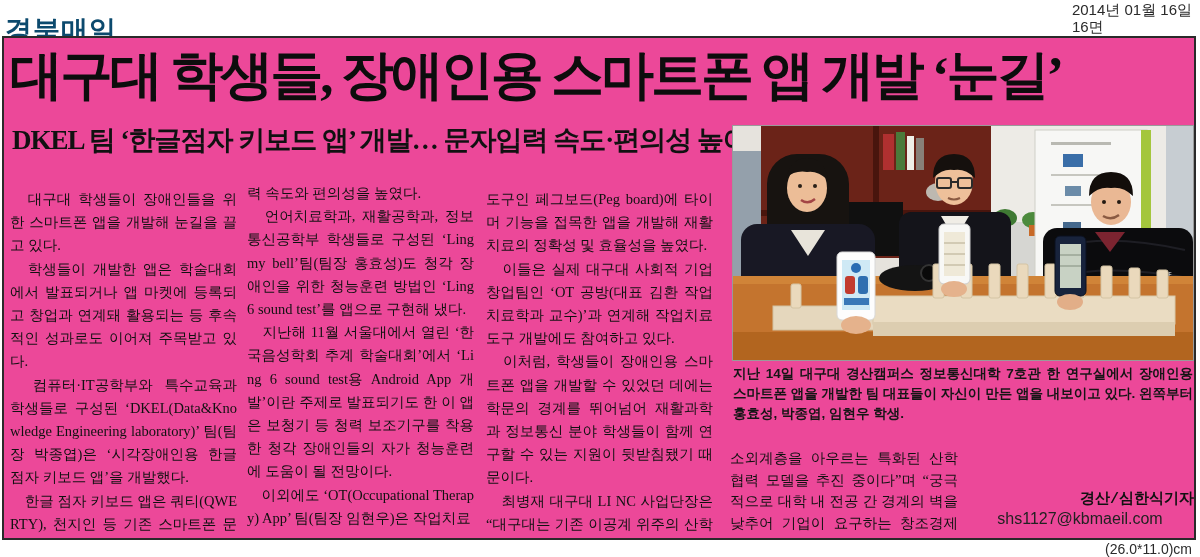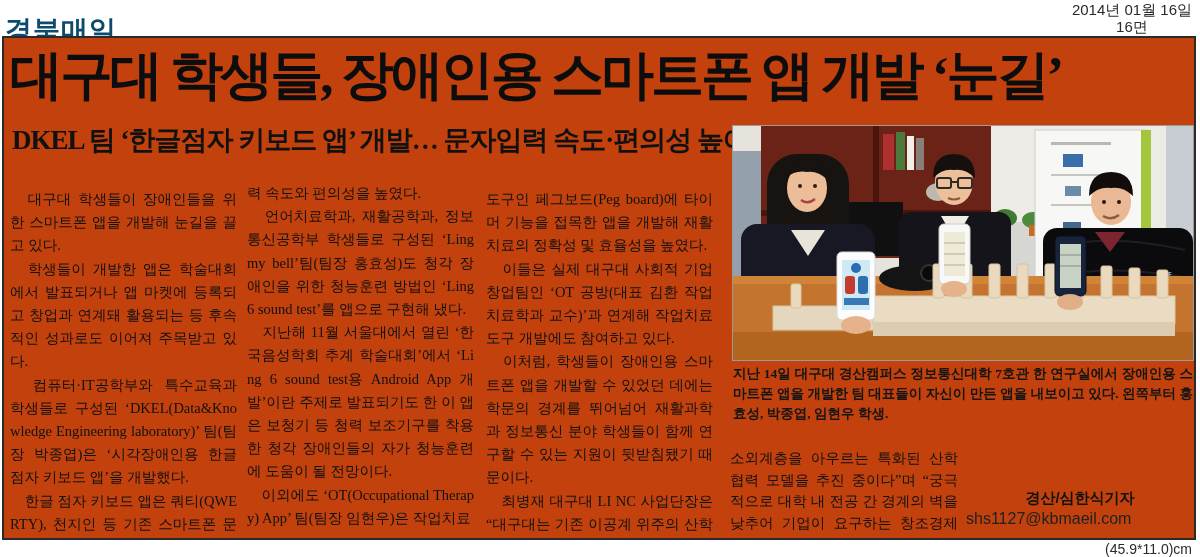--- a/index.html
+++ b/index.html
@@ -1,46 +1,46 @@
 <!DOCTYPE html>
 <html><head>
 <meta charset="utf-8">
 <style>
   html,body{margin:0;padding:0;background:#ffffff;}
   .page{position:relative;width:1200px;height:557px;background:#ffffff;overflow:hidden;
         font-family:"Liberation Sans",sans-serif;color:#1a1a1a;}
   .paper-name{position:absolute;left:5px;top:0px;font-size:27px;font-weight:800;
               letter-spacing:1px;color:#0c4a6e;margin-top:12px;}
-  .date-block{position:absolute;right:8px;top:1px;text-align:center;font-size:15px;
+  .date-block{position:absolute;right:8px;top:1px;text-align:left;font-size:15px;
               line-height:17px;color:#2a2a2a;}
   .article-box{position:absolute;left:2px;top:36px;width:1194px;height:504px;
-               border:2px solid #2a2a2a;box-sizing:border-box;background:#c2410c;}
+               border:2px solid #2a2a2a;box-sizing:border-box;background:#ec4899;}
   .headline{position:absolute;left:6px;top:2px;width:1184px;margin:0;
             font-family:"Liberation Serif",serif;font-weight:900;font-size:53px;
             letter-spacing:-3px;color:#0d0d0d;white-space:nowrap;}
   .subheadline{position:absolute;left:8px;top:84px;width:900px;margin:0;
                font-family:"Liberation Serif",serif;font-weight:700;font-size:27px;
                letter-spacing:-1px;color:#111;white-space:nowrap;}
   .body-col{position:absolute;font-family:"Liberation Serif",serif;font-size:14.5px;
             line-height:23.2px;text-align:justify;color:#111;white-space:pre-wrap;
             overflow:hidden;word-break:break-all;}
   .col-a{left:6px;top:150px;width:227px;height:350px;}
   .col-b{left:243px;top:144px;width:227px;height:350px;}
   .col-c{left:482px;top:150px;width:227px;height:350px;font-family:Liberation Serif, serif;}
   .col-d{left:726px;top:410px;width:228px;height:90px;line-height:21.5px;}
   .col-e{left:962px;top:410px;width:228px;height:48px;line-height:21.5px;}
   .photo-frame{position:absolute;left:729px;top:88px;width:460px;height:234px;
                outline:1px solid #9a9a9a;background:#ddd;}
   .photo-frame svg{display:block;}
   .caption{position:absolute;left:729px;top:326px;width:460px;
            font-size:13.5px;font-weight:700;line-height:20px;text-align:justify;
-           color:#151515;font-family:Liberation Serif, serif;}
-  .byline{position:absolute;left:962px;top:451px;width:228px;text-align:center;
-          font-size:15px;font-weight:700;color:#111;}
-  .email{position:absolute;left:962px;top:472px;width:228px;text-align:left;
+           color:#151515;}
+  .byline{position:absolute;left:962px;top:451px;width:228px;text-align:right;
+          font-size:15px;font-weight:700;color:#111;font-family:Liberation Mono, monospace;}
+  .email{position:absolute;left:962px;top:472px;width:228px;text-align:center;
          font-size:16px;color:#222;}
   .dim-note{position:absolute;right:8px;top:541px;font-size:14px;color:#2a2a2a;}
 </style>
 </head>
 <body>
 
 <div class="page">
 
   <div class="paper-name">경북매일</div>
   <div class="date-block">
@@ -196,14 +196,14 @@
           <ellipse cx="337" cy="176" rx="13" ry="8" fill="#e2ae88"></ellipse>
         </g>
       </svg>
     </div>
 
     <div class="caption">지난 14일 대구대 경산캠퍼스 정보통신대학 7호관 한 연구실에서 장애인용 스마트폰 앱을 개발한 팀 대표들이 자신이 만든 앱을 내보이고 있다. 왼쪽부터 홍효성, 박종엽, 임현우 학생.</div>
     <div class="byline">경산/심한식기자</div>
     <div class="email">shs1127@kbmaeil.com</div>
   </div>
 
-  <div class="dim-note">(45.9*11.0)cm</div>
+  <div class="dim-note">(26.0*11.0)cm</div>
 </div>
 
 </body></html>

